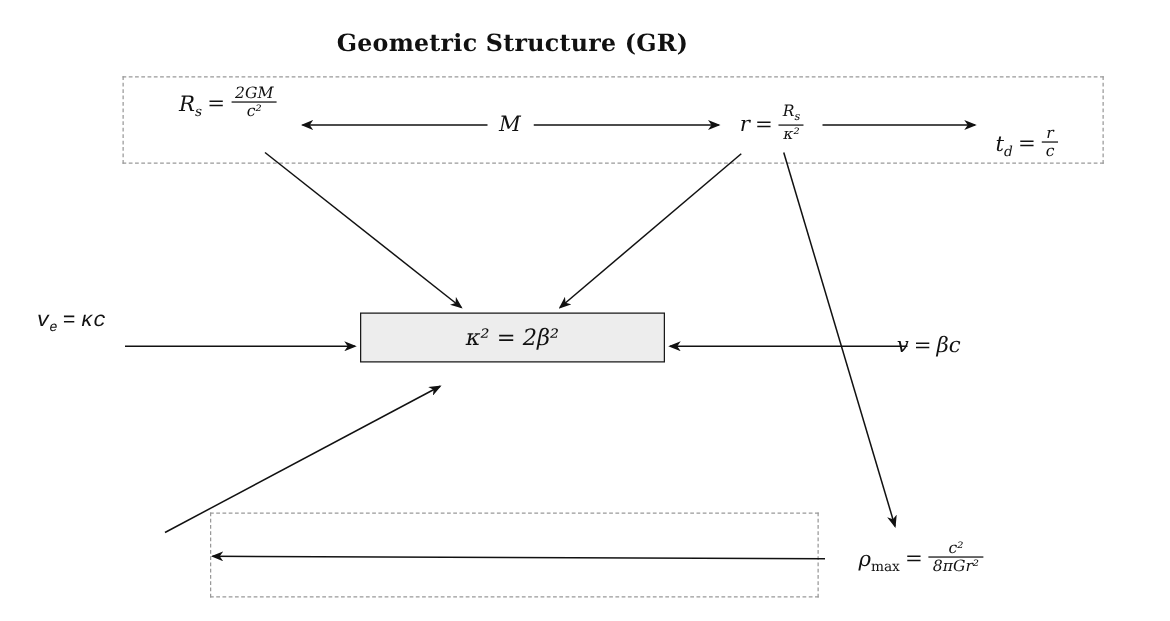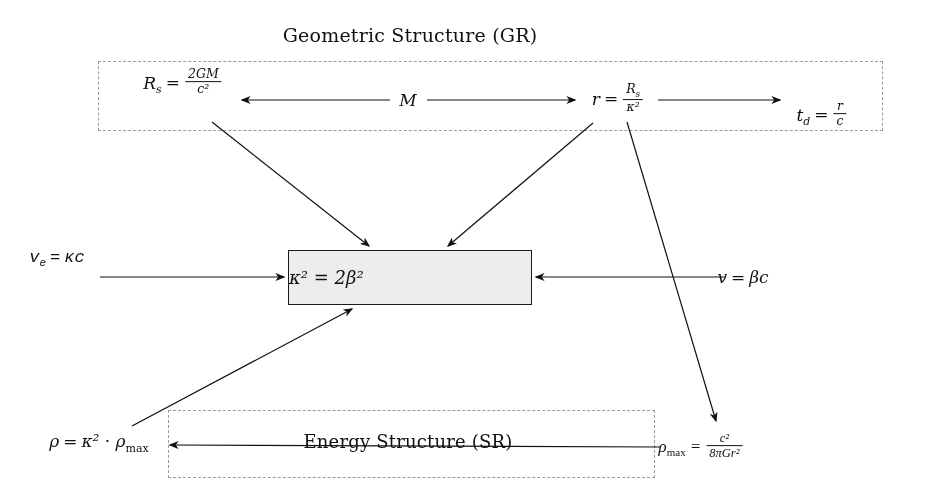--- a/index.html
+++ b/index.html
@@ -23,21 +23,21 @@
     border:1.5px dashed var(--dash);
     box-sizing:border-box;
     z-index:1;
     background:transparent;
   }
   .box-gr{left:98px;top:61px;width:785px;height:70px;}
   .box-sr{left:168px;top:410px;width:487px;height:68px;}
   .title{
     position:absolute;
     transform:translate(-50%,-50%);
-    font-weight:normal;
+    font-weight:bold;
     white-space:nowrap;
     z-index:2;
     letter-spacing:0.2px;
   }
   .title-gr{left:410px;top:35px;font-size:19px;}
   .title-sr{left:408px;top:441px;font-size:18px;}
   .formula{
     position:absolute;
     transform:translate(-50%,-50%);
     font-size:17px;
@@ -57,45 +57,44 @@
     font-size:12.5px;
     line-height:1.15;
     margin:0 1px;
     transform:translateY(-2px);
   }
   .frac .fnum{padding:0 3px;}
   .frac .fden{border-top:1px solid var(--text);padding:0 3px;}
   .frac sub.subi{font-size:9px;}
   .kappa-box{
     position:absolute;
-    left:288px;top:250px;width:244px;height:55px;
+    left:288px;top:250px;width:244px;height:40px;
     box-sizing:border-box;
     background:var(--boxfill);
     border:1.7px solid var(--boxborder);
-    display:flex;align-items:center;
+    display:flex;align-items:center;justify-content:center;
     font-size:18px;font-style:italic;
     z-index:2;
   }
   .wires{
     position:absolute;left:0;top:0;z-index:3;
     pointer-events:none;
   }
   .wires line{stroke:var(--line);stroke-width:1.2;}
   .ahp{fill:var(--line);}
 </style>
 </head>
 <body>
 
 <div class="canvas">
 
   <div class="dashedbox box-gr"></div>
   <div class="dashedbox box-sr"></div>
 
   <div class="title title-gr">Geometric Structure (GR)</div>
-  <div class="title title-sr">Energy Structure (SR)</div>
 
   <div class="formula" style="left:183px;top:84px;">
     <span>R</span><sub class="subi">s</sub><span class="rel">=</span><span class="frac">
         <span class="fnum">2GM</span>
         <span class="fden">c²</span>
       </span>
   </div>
 
   <div class="formula" style="left:408px;top:100px;">
     <span>M</span>
@@ -120,25 +119,22 @@
   </div>
 
   <div class="kappa-box">
     <span>κ² = 2β²</span>
   </div>
 
   <div class="formula" style="left:743px;top:277px;">
     <span>v</span><span class="rel">=</span><span>βc</span>
   </div>
 
-  <div class="formula" style="left:99px;top:443px;">
-    <span>ρ</span><span class="rel">=</span><span>κ² · ρ</span><sub class="subr">max</sub>
-  </div>
 
-  <div class="formula" style="left:701px;top:448px;font-family:Liberation Serif, serif;">
+  <div class="formula" style="left:737px;top:448px;">
     <span>ρ</span><sub class="subr">max</sub><span class="rel">=</span><span class="frac">
         <span class="fnum">c²</span>
         <span class="fden">8πGr²</span>
       </span>
   </div>
 
   <svg class="wires" width="936" height="497" viewBox="0 0 936 497">
     <defs>
       <marker id="ah" viewBox="0 0 10 8" markerWidth="10" markerHeight="8" refX="8.6" refY="4" orient="auto" markerUnits="userSpaceOnUse">
         <path class="ahp" d="M0,0 L10,4 L0,8 L2.8,4 Z"></path>

